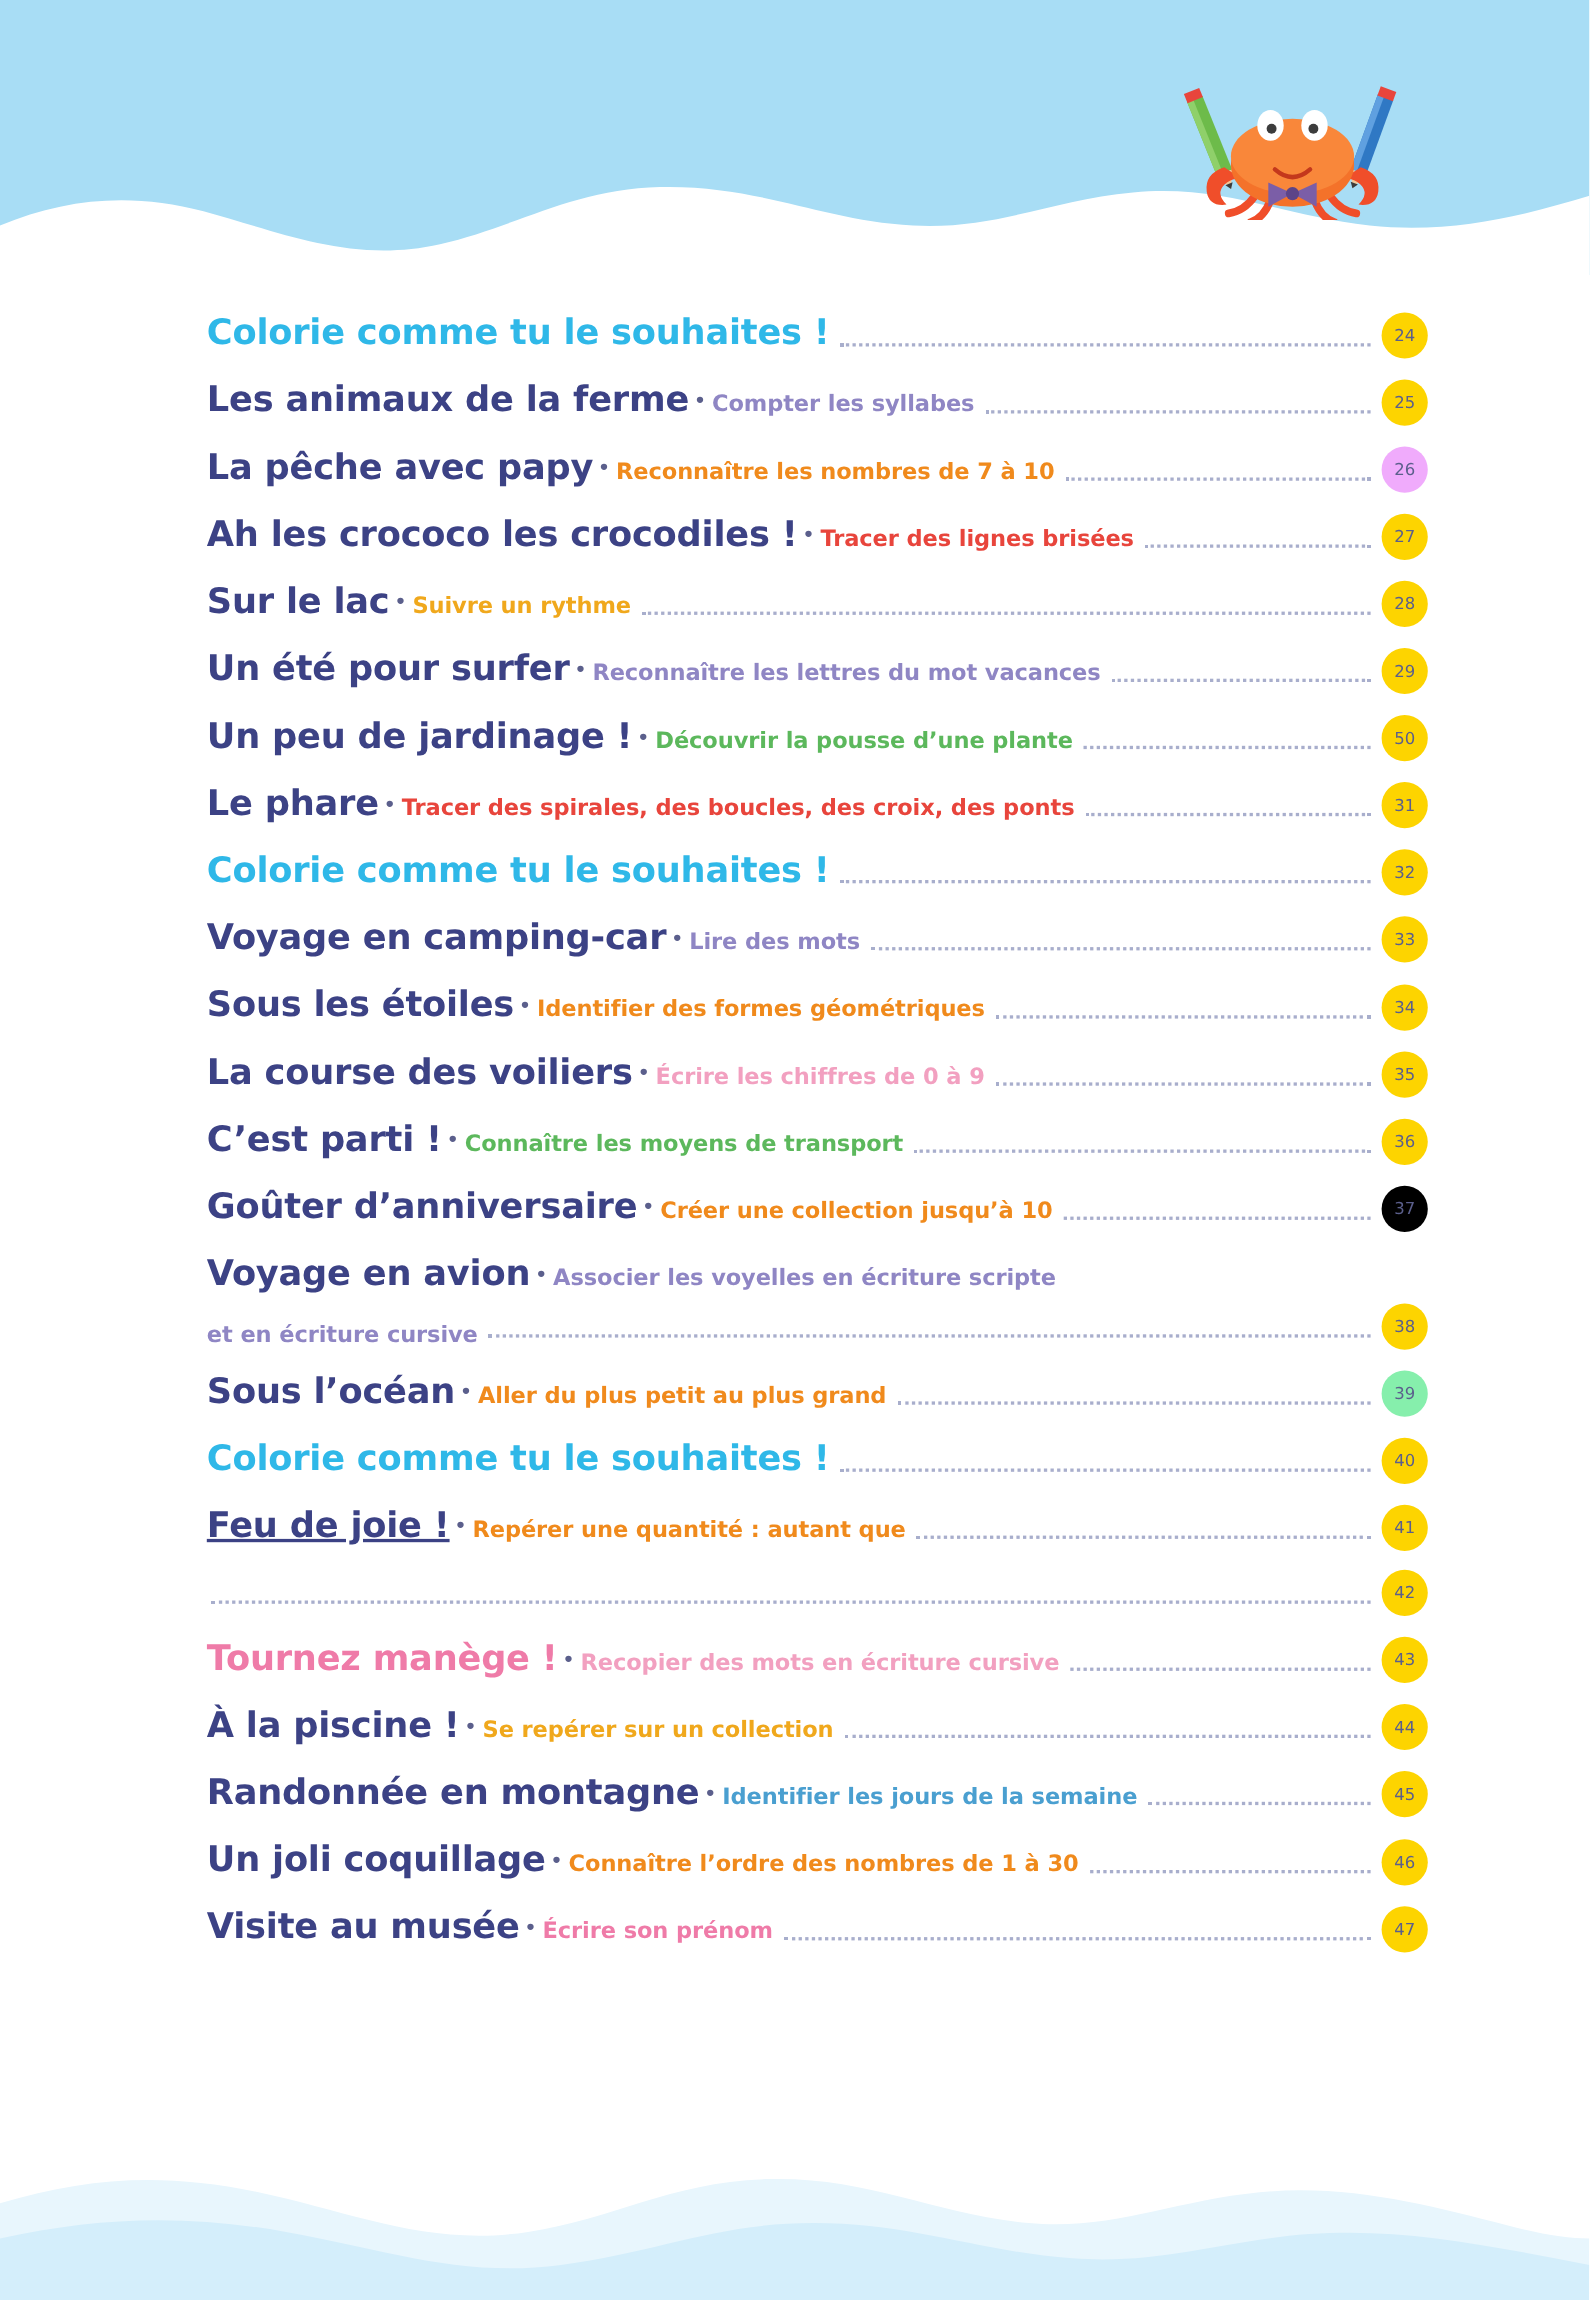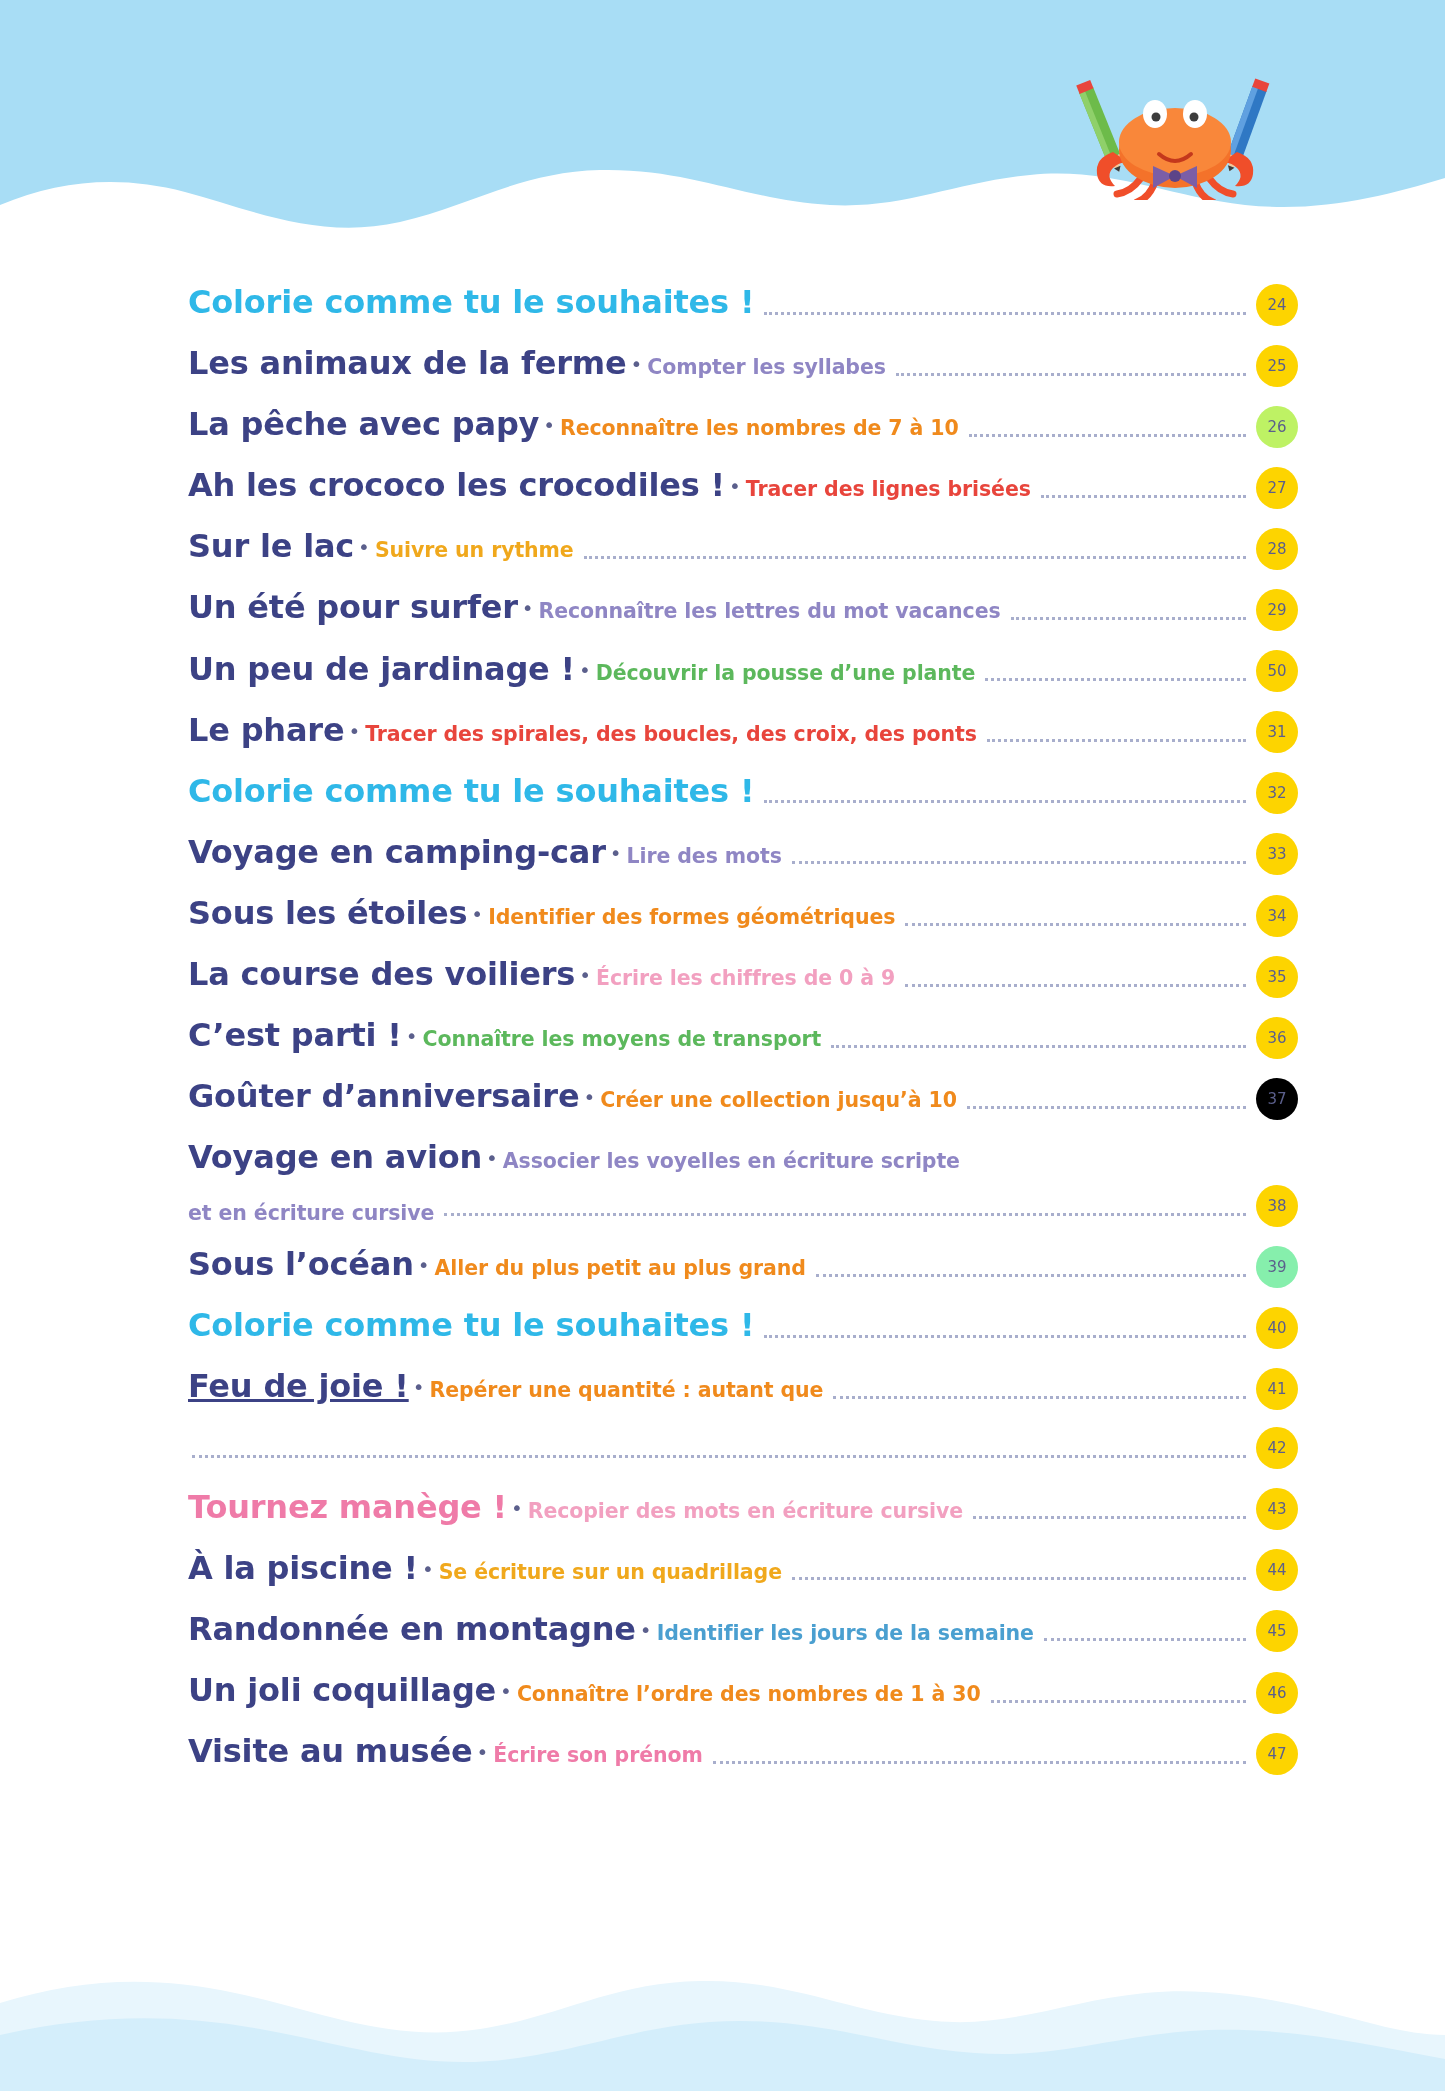--- a/index.html
+++ b/index.html
@@ -206,21 +206,21 @@
 
     <div class="toc-row">
       <span class="toc-text"><span class="title" style="color: rgb(60, 66, 133);">Les animaux de la ferme</span><span class="sep">•</span><span class="sub" style="color: rgb(143, 134, 196);">Compter les syllabes</span></span>
       <span class="dots"></span>
       <span class="pagebadge" style="background: rgb(253, 212, 0); color: rgb(91, 95, 140);">25</span>
     </div>
 
     <div class="toc-row">
       <span class="toc-text"><span class="title" style="color: rgb(60, 66, 133);">La pêche avec papy</span><span class="sep">•</span><span class="sub" style="color: rgb(240, 138, 28);">Reconnaître les nombres de 7 à 10</span></span>
       <span class="dots"></span>
-      <span class="pagebadge" style="background: #bef264; color: rgb(91, 95, 140);">26</span>
+      <span class="pagebadge" style="background: #f0abfc; color: rgb(91, 95, 140);">26</span>
     </div>
 
     <div class="toc-row">
       <span class="toc-text"><span class="title" style="color: rgb(60, 66, 133);">Ah les crococo les crocodiles !</span><span class="sep">•</span><span class="sub" style="color: rgb(232, 69, 60);">Tracer des lignes brisées</span></span>
       <span class="dots"></span>
       <span class="pagebadge" style="background: rgb(253, 212, 0); color: rgb(91, 95, 140);">27</span>
     </div>
 
     <div class="toc-row">
       <span class="toc-text"><span class="title" style="color: rgb(60, 66, 133);">Sur le lac</span><span class="sep">•</span><span class="sub" style="color: rgb(240, 168, 28);">Suivre un rythme</span></span>
@@ -316,21 +316,21 @@
       <span class="pagebadge" style="background: rgb(253, 212, 0); color: rgb(91, 95, 140);">42</span>
     </div>
 
     <div class="toc-row">
       <span class="toc-text"><span class="title" style="color: rgb(239, 123, 168);">Tournez manège !</span><span class="sep">•</span><span class="sub" style="color: rgb(242, 160, 192);">Recopier des mots en écriture cursive</span></span>
       <span class="dots"></span>
       <span class="pagebadge" style="background: rgb(253, 212, 0); color: rgb(91, 95, 140);">43</span>
     </div>
 
     <div class="toc-row">
-      <span class="toc-text"><span class="title" style="color: rgb(60, 66, 133);">À la piscine !</span><span class="sep">•</span><span class="sub" style="color: rgb(240, 168, 28);">Se écriture sur un quadrillage</span></span>
+      <span class="toc-text"><span class="title" style="color: rgb(60, 66, 133);">À la piscine !</span><span class="sep">•</span><span class="sub" style="color: rgb(240, 168, 28);">Se repérer sur un collection</span></span>
       <span class="dots"></span>
       <span class="pagebadge" style="background: rgb(253, 212, 0); color: rgb(91, 95, 140);">44</span>
     </div>
 
     <div class="toc-row">
       <span class="toc-text"><span class="title" style="color: rgb(60, 66, 133);">Randonnée en montagne</span><span class="sep">•</span><span class="sub" style="color: rgb(74, 159, 208);">Identifier les jours de la semaine</span></span>
       <span class="dots"></span>
       <span class="pagebadge" style="background: rgb(253, 212, 0); color: rgb(91, 95, 140);">45</span>
     </div>
 

